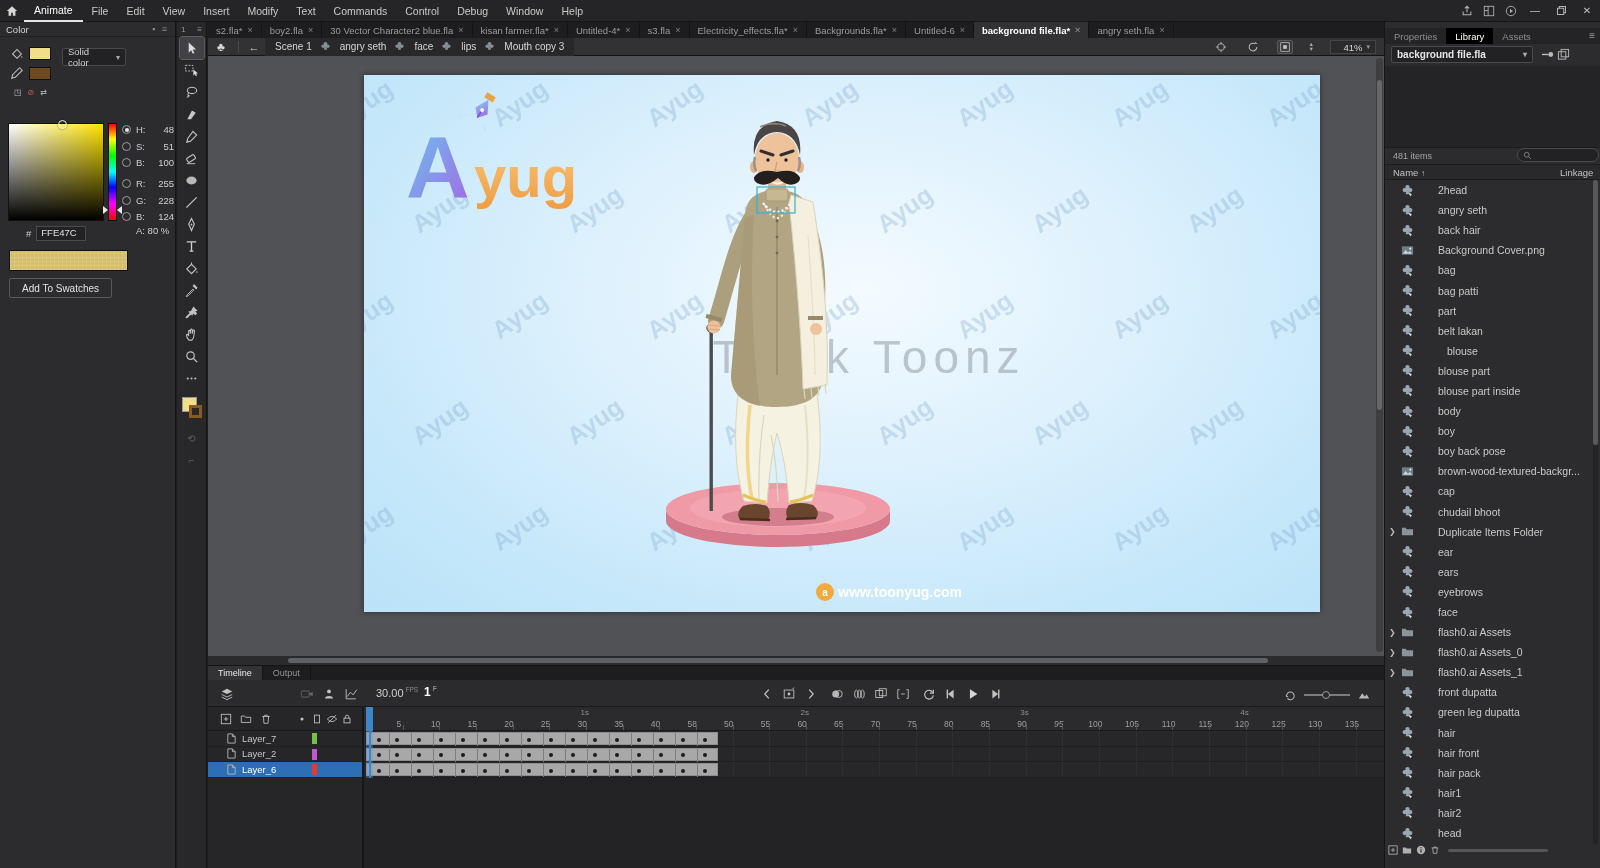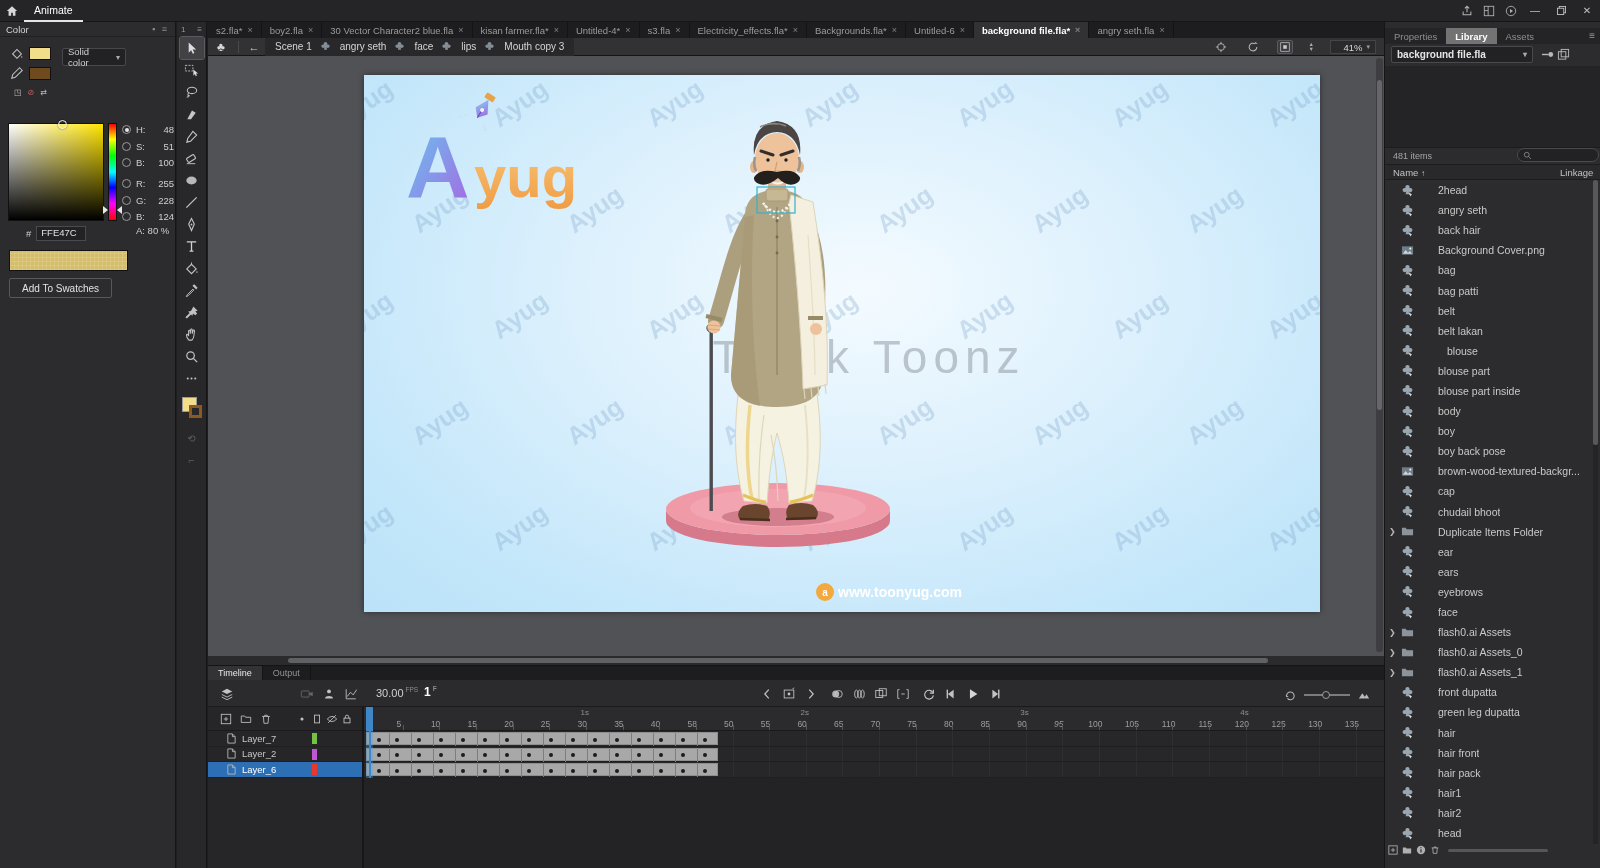--- a/index.html
+++ b/index.html
@@ -140,21 +140,21 @@
   .kf-div{position:absolute;top:0;width:1px;height:13px;background:#7d7d7d}
   .kf-dot{position:absolute;top:4.5px;width:4px;height:4px;border-radius:50%;background:#1c1c1c}
   #playhead-col{position:absolute;left:2px;top:0;width:7.3px;height:24px;background:#3e86c8}
   #playhead-line{position:absolute;left:5px;top:24px;width:1.5px;height:46.5px;background:#3e86c8}
   #frame1-tint{position:absolute;left:2px;top:24px;width:7.3px;height:46.5px;background:rgba(90,160,220,.35)}
 
   
   #library{position:absolute;left:1384px;top:22px;width:216px;bottom:0;background:#2c2c2e;border-left:1px solid #151515}
   #lib-tabs{margin-top:6px;height:16px;background:#242426;display:flex;align-items:stretch;font-size:9.5px;position:relative}
   .lib-tab{padding:0 9px;display:flex;align-items:center;color:#8f8f8f}
-  .lib-tab.active{background:#737373;color:#fff;font-weight:bold}
+  .lib-tab.active{background:#000000;color:#fff;font-weight:normal}
   #lib-menu{position:absolute;right:5px;top:2px;color:#9a9a9a;font-size:10px}
   #lib-dd{position:absolute;left:6px;top:24px;width:142px;height:17px;background:#222224;border:1px solid #4a4a4e;
     border-radius:2px;display:flex;align-items:center;font-size:10px;color:#e4e4e4;font-weight:bold;padding:0 5px}
   #lib-dd .chev{margin-left:auto;color:#aaa;font-size:8px}
   #lib-pin{position:absolute;left:156px;top:26px}
   #lib-newpanel{position:absolute;left:172px;top:26px}
   #lib-preview{position:absolute;left:0;top:44px;width:216px;height:82px;background:#242427;border-bottom:1px solid #1c1c1e}
   #lib-countrow{position:absolute;left:0;top:126px;width:216px;height:16px;font-size:9px;color:#a5a5a5}
   #lib-count{position:absolute;left:8px;top:3px}
   #lib-search{position:absolute;left:132px;top:0;width:82px;height:14px;background:#222224;border:1px solid #4a4a4e;
@@ -177,20 +177,33 @@
 </head>
 <body>
 
 <div id="topbar">
   <div id="home-btn">
     <svg viewBox="0 0 14 14" width="12" height="12">
         <path d="M7 1.5L1 7h2v5.5h3V9h2v3.5h3V7h2z" fill="#d8d8d8"></path>
       </svg>
   </div>
   <div id="app-name">Animate</div>
+  <div id="menu-items" style="display:flex">
+      <div class="menu-item">File</div>
+      <div class="menu-item">Edit</div>
+      <div class="menu-item">View</div>
+      <div class="menu-item">Insert</div>
+      <div class="menu-item">Modify</div>
+      <div class="menu-item">Text</div>
+      <div class="menu-item">Commands</div>
+      <div class="menu-item">Control</div>
+      <div class="menu-item">Debug</div>
+      <div class="menu-item">Window</div>
+      <div class="menu-item">Help</div>
+    </div>
   <div id="topbar-right">
     <div class="top-icon">
       <svg viewBox="0 0 14 14" width="12" height="12">
           <path d="M7 1.5v7M4.5 4L7 1.5 9.5 4" fill="none" stroke="#b5b5b5" stroke-width="1.2"></path>
           <path d="M2.5 7.5v4h9v-4" fill="none" stroke="#b5b5b5" stroke-width="1.2"></path>
         </svg>
     </div>
     <div class="top-icon">
       <svg viewBox="0 0 14 14" width="12" height="12">
           <rect x="1.5" y="1.5" width="11" height="11" fill="none" stroke="#b5b5b5"></rect>
@@ -1166,21 +1179,21 @@
         </span>
         <span style="white-space: nowrap; overflow: hidden;">bag patti</span>
       </div>
       <div class="lib-row">
         <span>
           <svg viewBox="0 0 14 14">
             <path d="M7 1.2c-1.3 0-2.3 1-2.3 2.2 0 .4.1.8.3 1.1-.3-.1-.6-.2-1-.2-1.3 0-2.3 1-2.3 2.2S2.7 8.8 4 8.8c.6 0 1.2-.2 1.6-.6L5 11h4L8.4 8.2c.4.4 1 .6 1.6.6 1.3 0 2.3-1 2.3-2.3S11.3 4.3 10 4.3c-.4 0-.7.1-1 .2.2-.3.3-.7.3-1.1C9.3 2.2 8.3 1.2 7 1.2z" fill="#9aa7b0"></path>
             <path d="M8.8 8.8l3.2 3-1.3.3-.3 1.4-1.6-2.5z" fill="#dde2e5"></path>
           </svg>
         </span>
-        <span style="white-space: nowrap; overflow: hidden;">belt</span>
+        <span style="white-space: nowrap; overflow: hidden;">part</span>
       </div>
       <div class="lib-row">
         <span>
           <svg viewBox="0 0 14 14">
             <path d="M7 1.2c-1.3 0-2.3 1-2.3 2.2 0 .4.1.8.3 1.1-.3-.1-.6-.2-1-.2-1.3 0-2.3 1-2.3 2.2S2.7 8.8 4 8.8c.6 0 1.2-.2 1.6-.6L5 11h4L8.4 8.2c.4.4 1 .6 1.6.6 1.3 0 2.3-1 2.3-2.3S11.3 4.3 10 4.3c-.4 0-.7.1-1 .2.2-.3.3-.7.3-1.1C9.3 2.2 8.3 1.2 7 1.2z" fill="#9aa7b0"></path>
             <path d="M8.8 8.8l3.2 3-1.3.3-.3 1.4-1.6-2.5z" fill="#dde2e5"></path>
           </svg>
         </span>
         <span style="white-space: nowrap; overflow: hidden;">belt lakan</span>
       </div>

